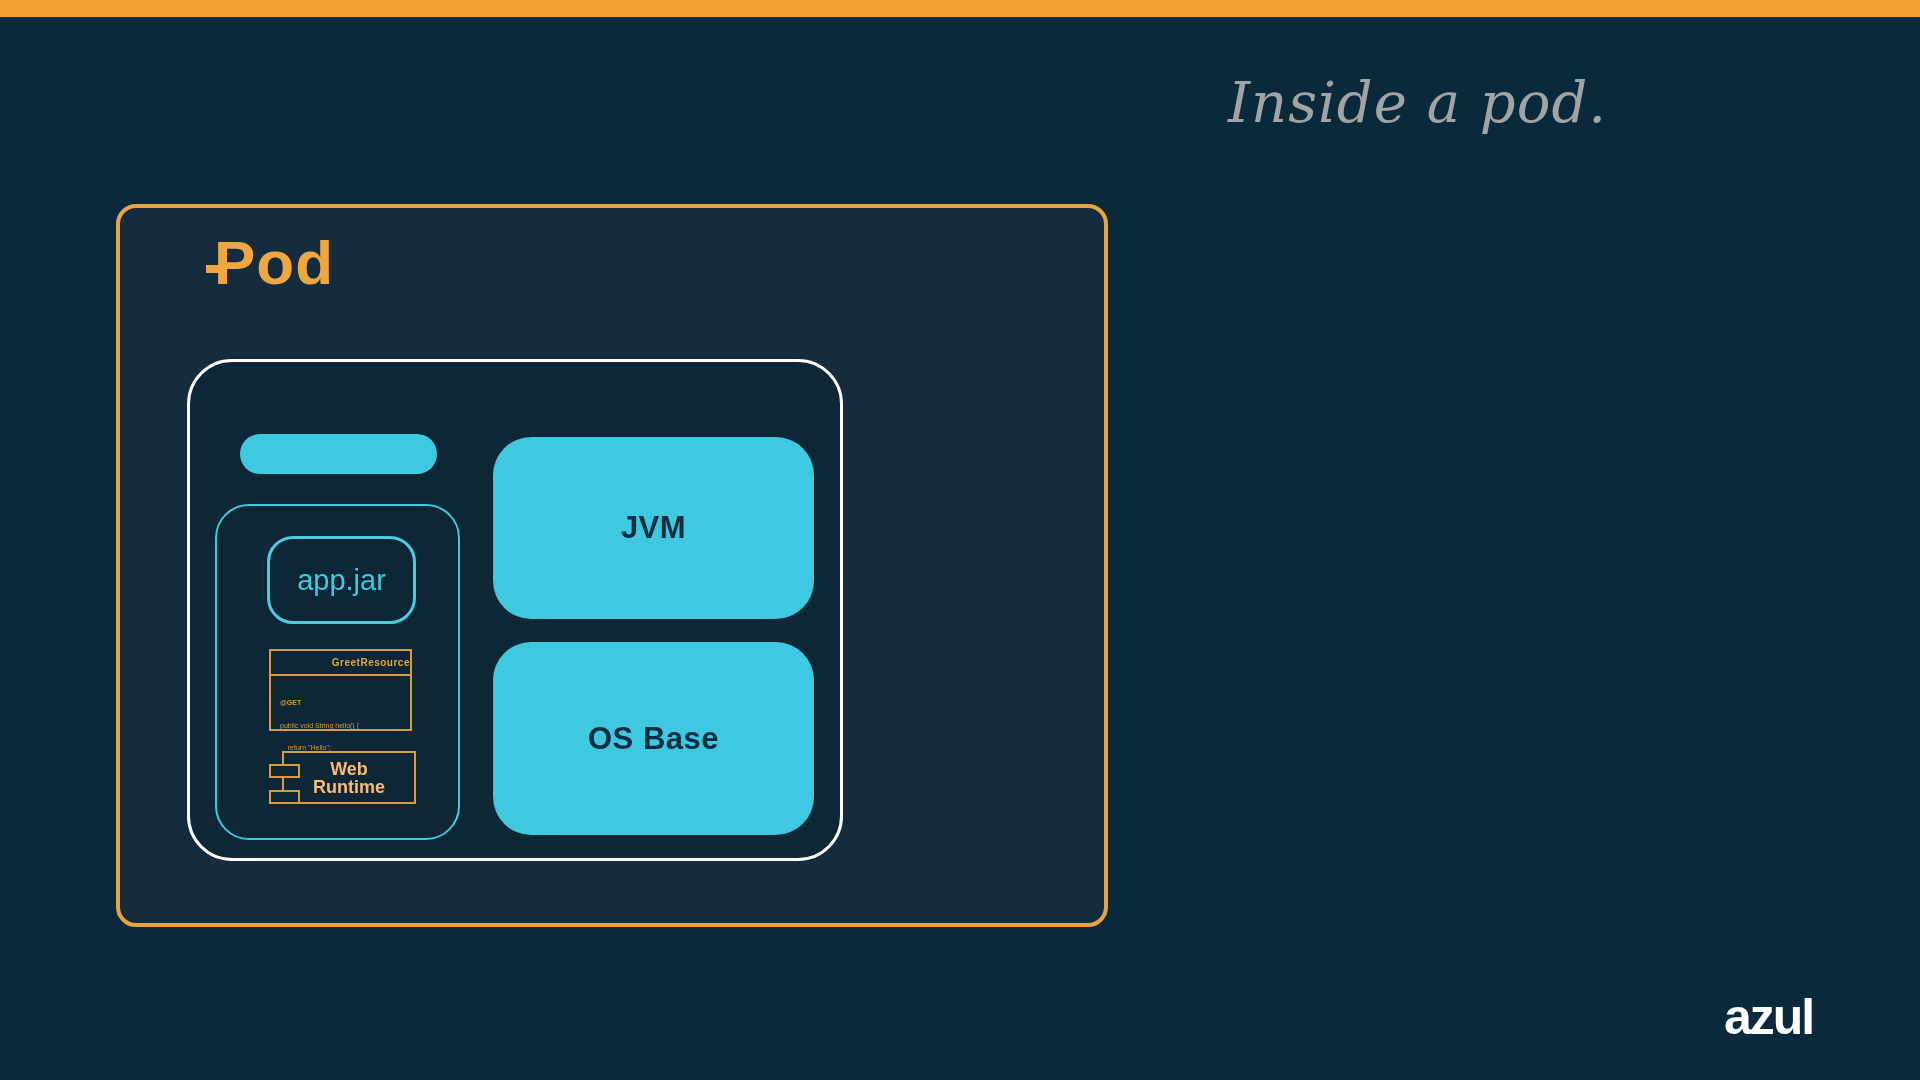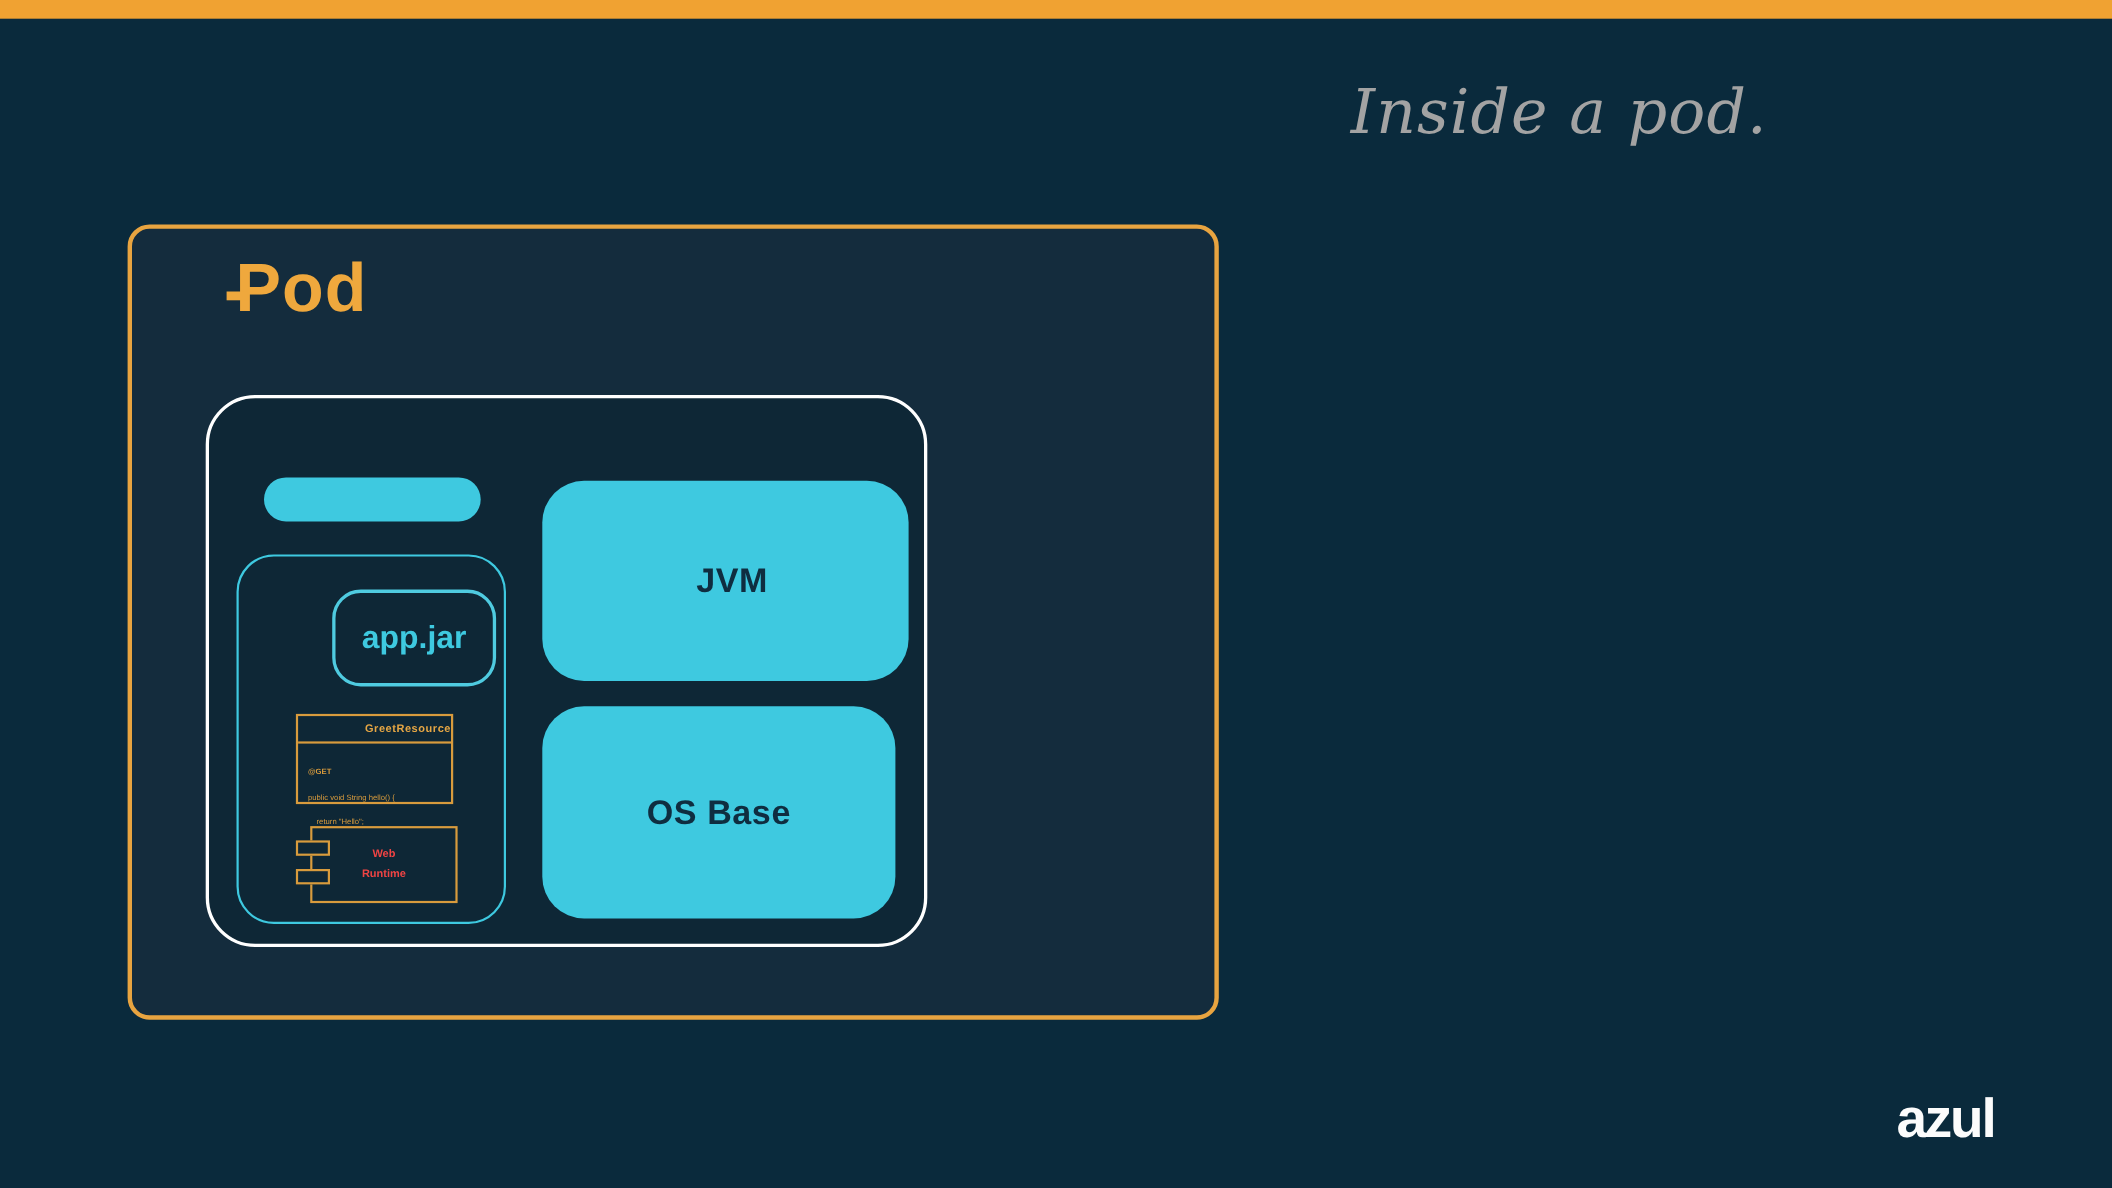--- a/index.html
+++ b/index.html
@@ -40,55 +40,55 @@
   }
   
   .appgroup{
     position:absolute;left:25px;top:142px;width:245px;height:336px;box-sizing:border-box;
     border:2px solid #3ec9e0;border-radius:34px;
   }
   .appjar{
     position:absolute;left:50px;top:30px;width:149px;height:88px;box-sizing:border-box;
     border:3px solid #4fcbe0;border-radius:26px;
     display:flex;align-items:center;justify-content:center;
-    font-size:29px;font-weight:bold;color:#3ec9e0;margin-left:35px;
+    font-size:29px;font-weight:normal;color:#3ec9e0;
   }
   .greet{
     position:absolute;left:52px;top:143px;width:143px;height:82px;box-sizing:border-box;
     border:2px solid #d89b3d;
   }
   .greet-title{
     height:23px;line-height:23px;text-align:right;border-bottom:2px solid #d89b3d;
     font-size:10px;font-weight:bold;color:#e5a644;letter-spacing:0.5px;
   }
   .greet-code{
     margin-top:8px;padding-left:9px;
     font-size:7px;line-height:7.5px;color:#d89b3d;white-space:pre;
   }
   .greet-code span{display:block;}
   .greet-code span:first-child{font-weight:bold;}
   .webrt{
-    position:absolute;left:65px;top:245px;width:134px;height:70px;box-sizing:border-box;
+    position:absolute;left:65px;top:245px;width:134px;height:53px;box-sizing:border-box;
     border:2px solid #d89b3d;
     display:flex;align-items:center;justify-content:center;text-align:center;
-    font-size:10px;font-weight:bold;color:#ef4444;line-height:18px;
+    font-size:18px;font-weight:bold;color:#fdba74;line-height:18px;
   }
   .port{
     position:absolute;width:31px;height:14px;box-sizing:border-box;
     border:2px solid #d89b3d;background:#0e2736;z-index:2;
   }
   .port1{left:52px;top:258px;}
   .port2{left:52px;top:284px;}
   
   .cyanbox{
     position:absolute;left:303px;width:321px;border-radius:38px;background:#3ec9e0;
     display:flex;align-items:center;justify-content:center;
     font-size:31px;font-weight:bold;color:#0f2d40;letter-spacing:0.5px;
   }
-  .jvm{top:75px;height:182px;padding-left:12px;}
+  .jvm{top:75px;height:182px;}
   .osbase{top:280px;height:193px;}
   .azul-logo{
     position:absolute;left:1724px;top:980px;
     font-size:50px;font-weight:bold;color:#fcfcfc;letter-spacing:-2px;line-height:74px;
   }
 </style>
 </head>
 <body>
 
 <div class="slide">

